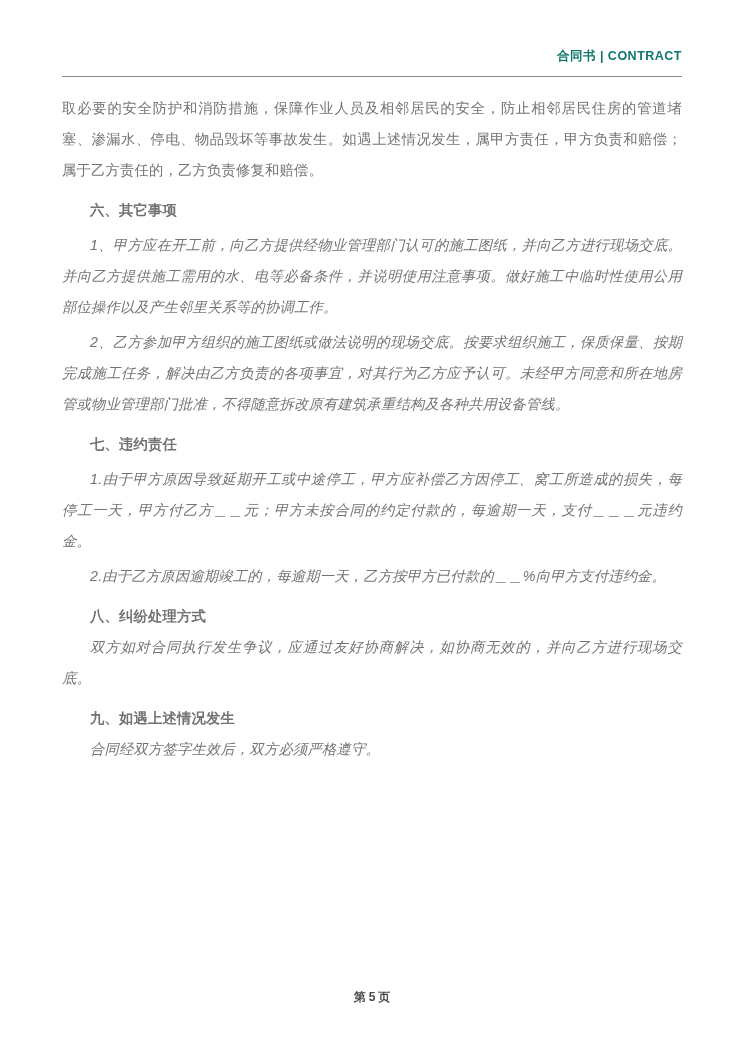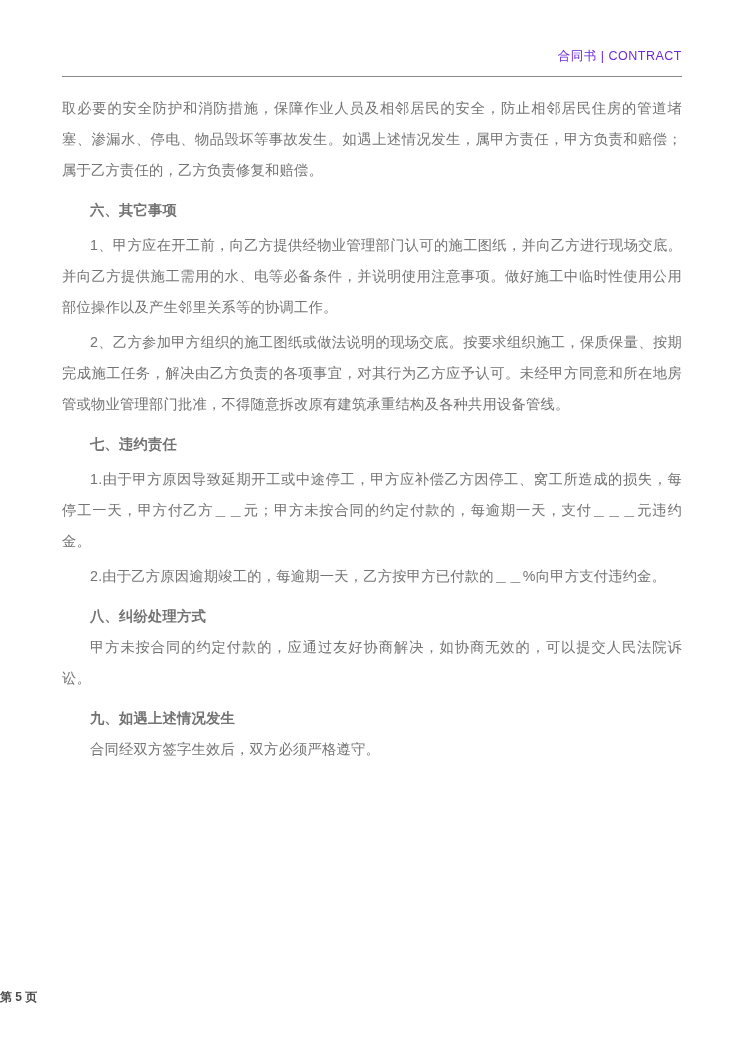--- a/index.html
+++ b/index.html
@@ -21,22 +21,22 @@
     height: 1052px;
     box-sizing: border-box;
     padding: 0 62px;
   }
   .header {
     padding-top: 48px;
     text-align: right;
   }
   .header-title {
     font-size: 12.5px;
-    font-weight: normal;
-    color: #6d28d9;
+    font-weight: bold;
+    color: #0f766e;
     letter-spacing: 0.5px;
     line-height: 1.4;
   }
   .header-rule {
     margin-top: 10px;
     border-top: 1.6px solid #8a8a8a;
     width: 100%;
   }
   .header-sub {
     text-align: right;
@@ -52,39 +52,40 @@
   .para {
     font-size: 14.3px;
     line-height: 31px;
     color: #737373;
     text-align: justify;
     margin: 0 0 4px 0;
     letter-spacing: 0.2px;
   }
   .para.indent {
     text-indent: 28px;
+    font-style: italic;
   }
   .para.heading {
     text-indent: 28px;
     margin-top: 9px;
     margin-bottom: 4px;
     font-weight: bold;
   }
   .para.tight {
     margin-bottom: 0;
   }
   .footer {
     position: absolute;
     left: 0;
     right: 0;
     bottom: 46px;
+    text-align: center;
     font-size: 12px;
     color: #4a4a4a;
     font-weight: bold;
-    font-family: Liberation Mono, monospace;
   }
   .footer .num {
     display: inline-block;
     padding: 0 3px;
   }
 </style>
 </head>
 <body>
 
 <div class="page">
@@ -96,21 +97,21 @@
 
   <div class="content">
     <p class="para">取必要的安全防护和消防措施，保障作业人员及相邻居民的安全，防止相邻居民住房的管道堵塞、渗漏水、停电、物品毁坏等事故发生。如遇上述情况发生，属甲方责任，甲方负责和赔偿；属于乙方责任的，乙方负责修复和赔偿。</p>
     <p class="para heading">六、其它事项</p>
     <p class="para indent">1、甲方应在开工前，向乙方提供经物业管理部门认可的施工图纸，并向乙方进行现场交底。并向乙方提供施工需用的水、电等必备条件，并说明使用注意事项。做好施工中临时性使用公用部位操作以及产生邻里关系等的协调工作。</p>
     <p class="para indent">2、乙方参加甲方组织的施工图纸或做法说明的现场交底。按要求组织施工，保质保量、按期完成施工任务，解决由乙方负责的各项事宜，对其行为乙方应予认可。未经甲方同意和所在地房管或物业管理部门批准，不得随意拆改原有建筑承重结构及各种共用设备管线。</p>
     <p class="para heading">七、违约责任</p>
     <p class="para indent">1.由于甲方原因导致延期开工或中途停工，甲方应补偿乙方因停工、窝工所造成的损失，每停工一天，甲方付乙方＿＿元；甲方未按合同的约定付款的，每逾期一天，支付＿＿＿元违约金。</p>
     <p class="para indent">2.由于乙方原因逾期竣工的，每逾期一天，乙方按甲方已付款的＿＿%向甲方支付违约金。</p>
     <p class="para heading tight">八、纠纷处理方式</p>
-    <p class="para indent">甲方未按合同的约定付款的，应通过友好协商解决，如协商无效的，可以提交人民法院诉讼。</p>
+    <p class="para indent">双方如对合同执行发生争议，应通过友好协商解决，如协商无效的，并向乙方进行现场交底。</p>
     <p class="para heading tight">九、如遇上述情况发生</p>
     <p class="para indent">合同经双方签字生效后，双方必须严格遵守。</p>
   </div>
 
   <div class="footer">
     <span>第</span><span class="num">5</span><span>页</span>
   </div>
 
 </div>
 

